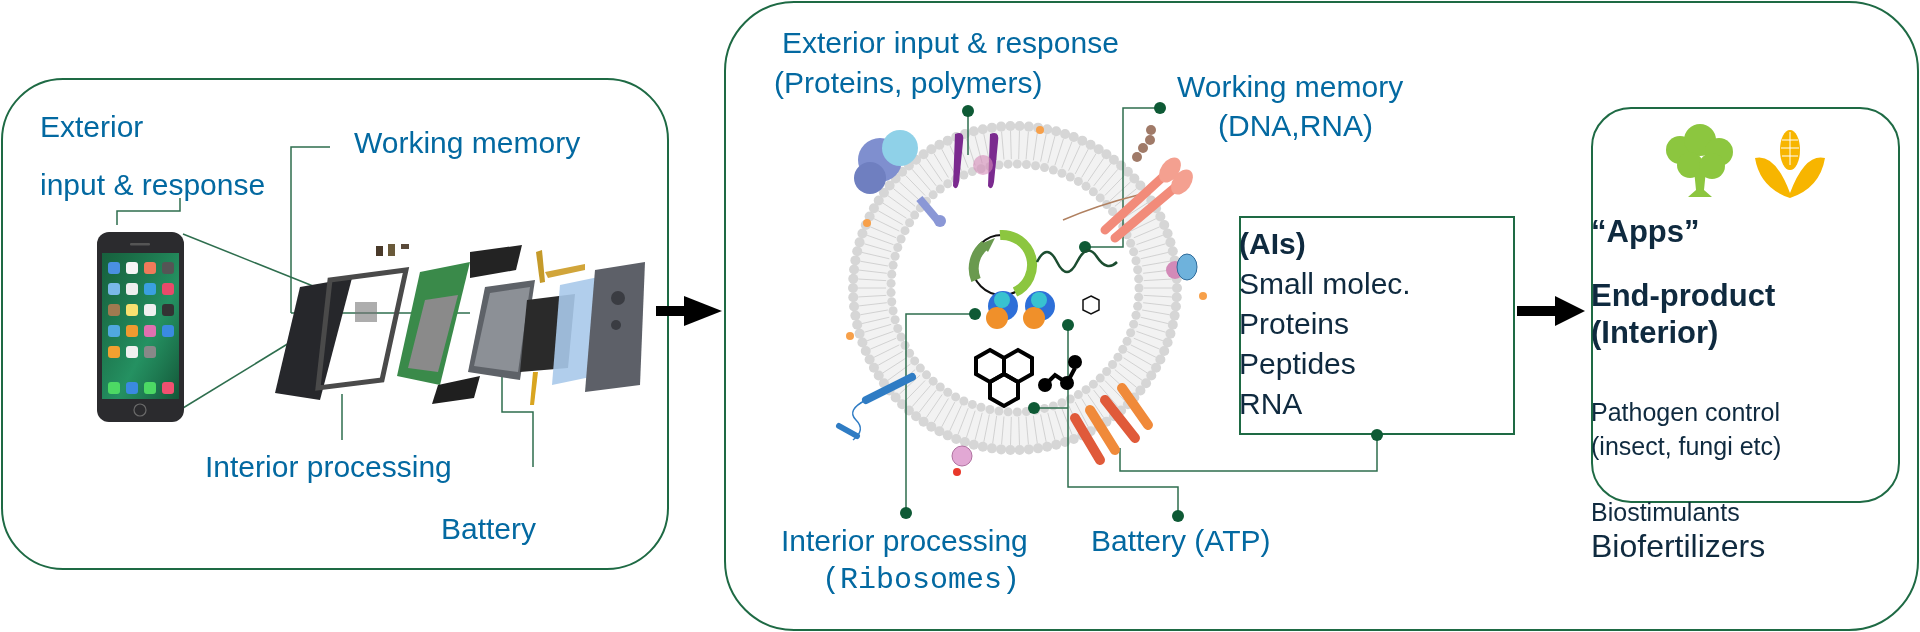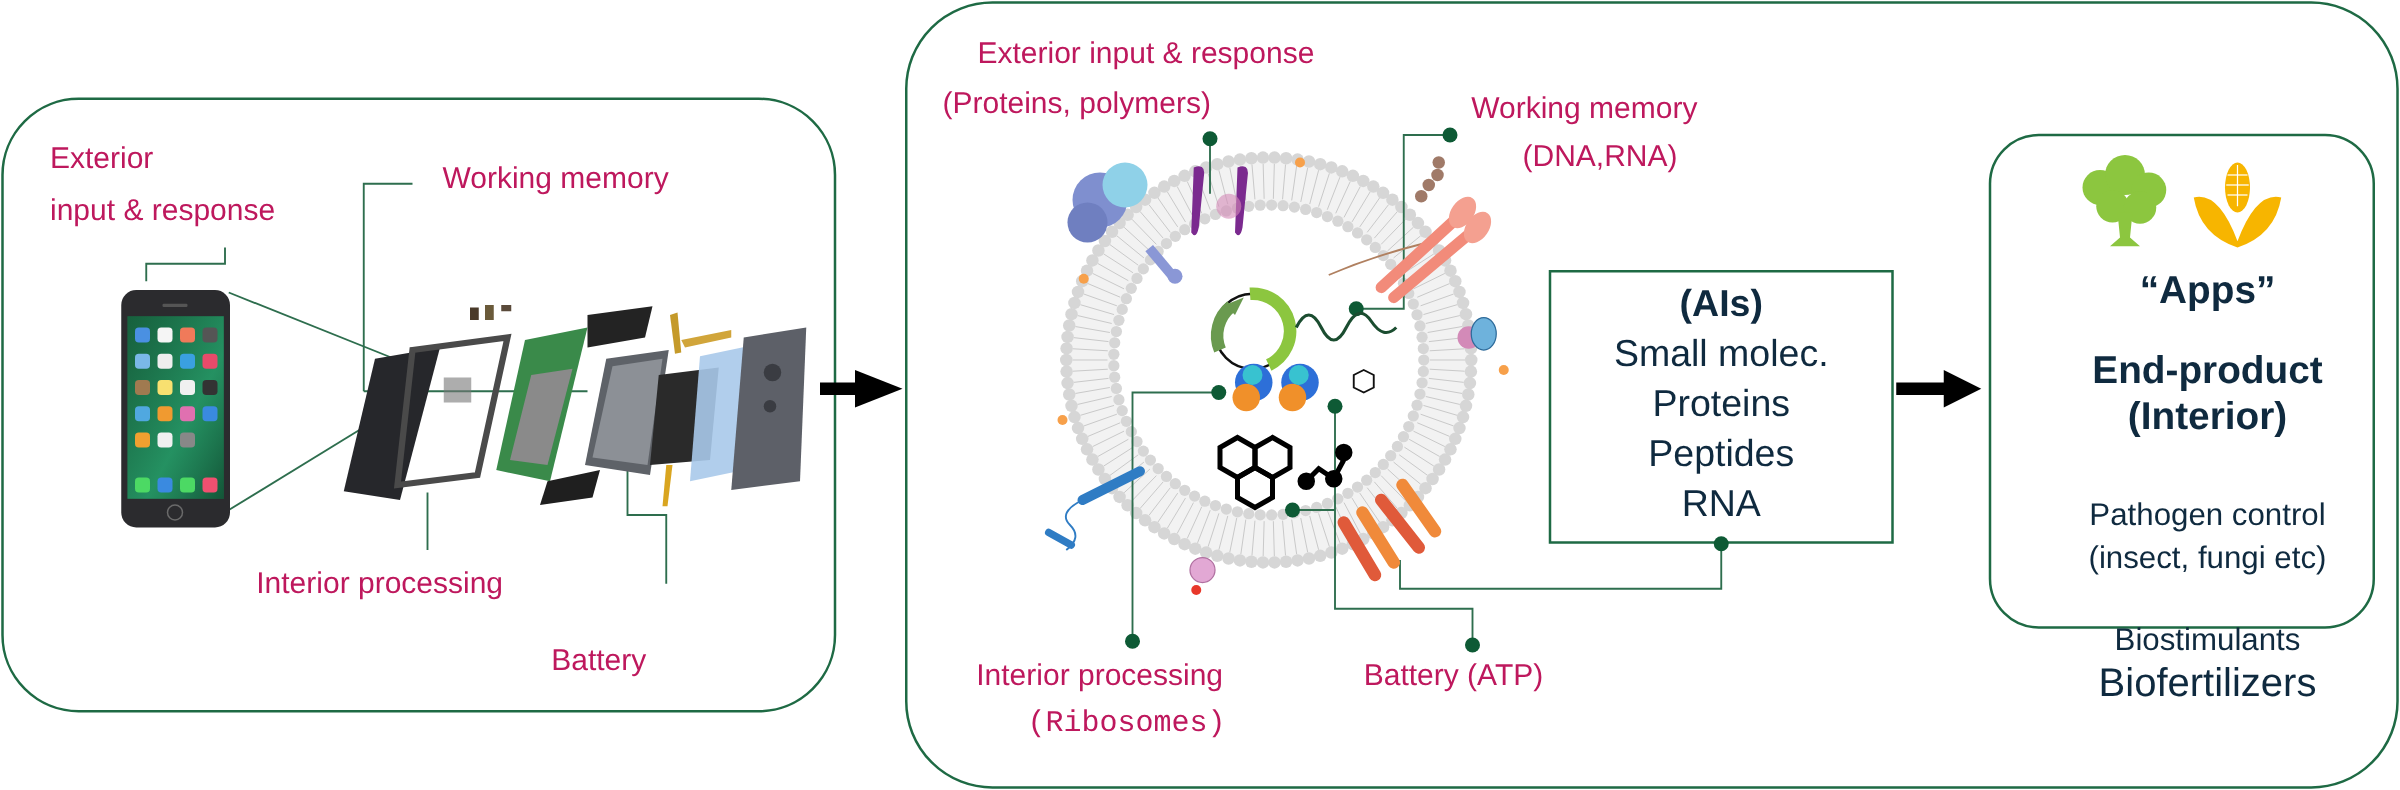--- a/index.html
+++ b/index.html
@@ -3,24 +3,24 @@
 <meta charset="utf-8">
 <style>
   html, body { margin:0; padding:0; background:#ffffff; }
   body { width:1920px; height:632px; position:relative; overflow:hidden;
          font-family:"Liberation Sans", sans-serif; color:#0f2a3f; }
   .box { position:absolute; border:2px solid #1e6a44; box-sizing:border-box; background:transparent; }
   #box-phone { left:1px; top:78px; width:668px; height:492px; border-radius:62px; }
   #box-cell  { left:724px; top:1px; width:1195px; height:630px; border-radius:70px; }
   #box-ais   { left:1239px; top:216px; width:276px; height:219px; border-radius:0; }
   #box-apps  { left:1591px; top:107px; width:309px; height:396px; border-radius:40px; }
-  .lbl { position:absolute; font-size:24px; line-height:34px; color:#be185d; white-space:nowrap; }
+  .lbl { position:absolute; font-size:30px; line-height:34px; color:#0369a1; white-space:nowrap; }
   .bold { font-weight:bold; }
   svg.overlay { position:absolute; left:0; top:0; }
-  .ais-text, .apps-text { position:absolute; text-align:center; color:#0f2a3f; }
+  .ais-text, .apps-text { position:absolute; color:#0f2a3f; }
   .ais-text div, .apps-text div { white-space:nowrap; }
 </style>
 </head>
 <body>
 
 <div class="box" id="box-phone"></div>
 <div class="box" id="box-cell"></div>
 <div class="box" id="box-ais"></div>
 <div class="box" id="box-apps"></div>
 
@@ -537,27 +537,27 @@
         <line x1="1782" y1="140" x2="1798" y2="140"></line>
         <line x1="1781" y1="148" x2="1799" y2="148"></line>
         <line x1="1782" y1="156" x2="1798" y2="156"></line>
         <line x1="1790" y1="132" x2="1790" y2="165"></line>
       </g>
     <path d="M1755,158 q20,-5 35,35 q15,-40 35,-35 q-5,30 -35,40 q-30,-10 -35,-40 z" fill="#f7b500"></path>
   </g>
 </svg>
 
 <div class="lbl" style="left:40px;top:110px;">Exterior</div>
-<div class="lbl" style="left:40px;top:152px;">input &amp; response</div>
+<div class="lbl" style="left:40px;top:168px;">input &amp; response</div>
 <div class="lbl" style="left:354px;top:126px;">Working memory</div>
 <div class="lbl" style="left:205px;top:450px;">Interior processing</div>
 <div class="lbl" style="left:441px;top:512px;">Battery</div>
 
 <div class="lbl" style="left:782px;top:26px;">Exterior input &amp; response</div>
-<div class="lbl" style="left:754px;top:66px;">(Proteins, polymers)</div>
+<div class="lbl" style="left:774px;top:66px;">(Proteins, polymers)</div>
 <div class="lbl" style="left:1177px;top:70px;">Working memory</div>
 <div class="lbl" style="left:1218px;top:109px;">(DNA,RNA)</div>
 <div class="lbl" style="left:781px;top:524px;">Interior processing</div>
 <div class="lbl" style="left:822px;top:563px;font-family:Liberation Mono, monospace;">(Ribosomes)</div>
 <div class="lbl" style="left:1091px;top:524px;">Battery (ATP)</div>
 
 <div class="ais-text" style="left:1239px;top:224px;width:276px;font-size:30px;line-height:40px;">
   <div class="bold">(AIs)</div>
   <div>Small molec.</div>
   <div>Proteins</div>

